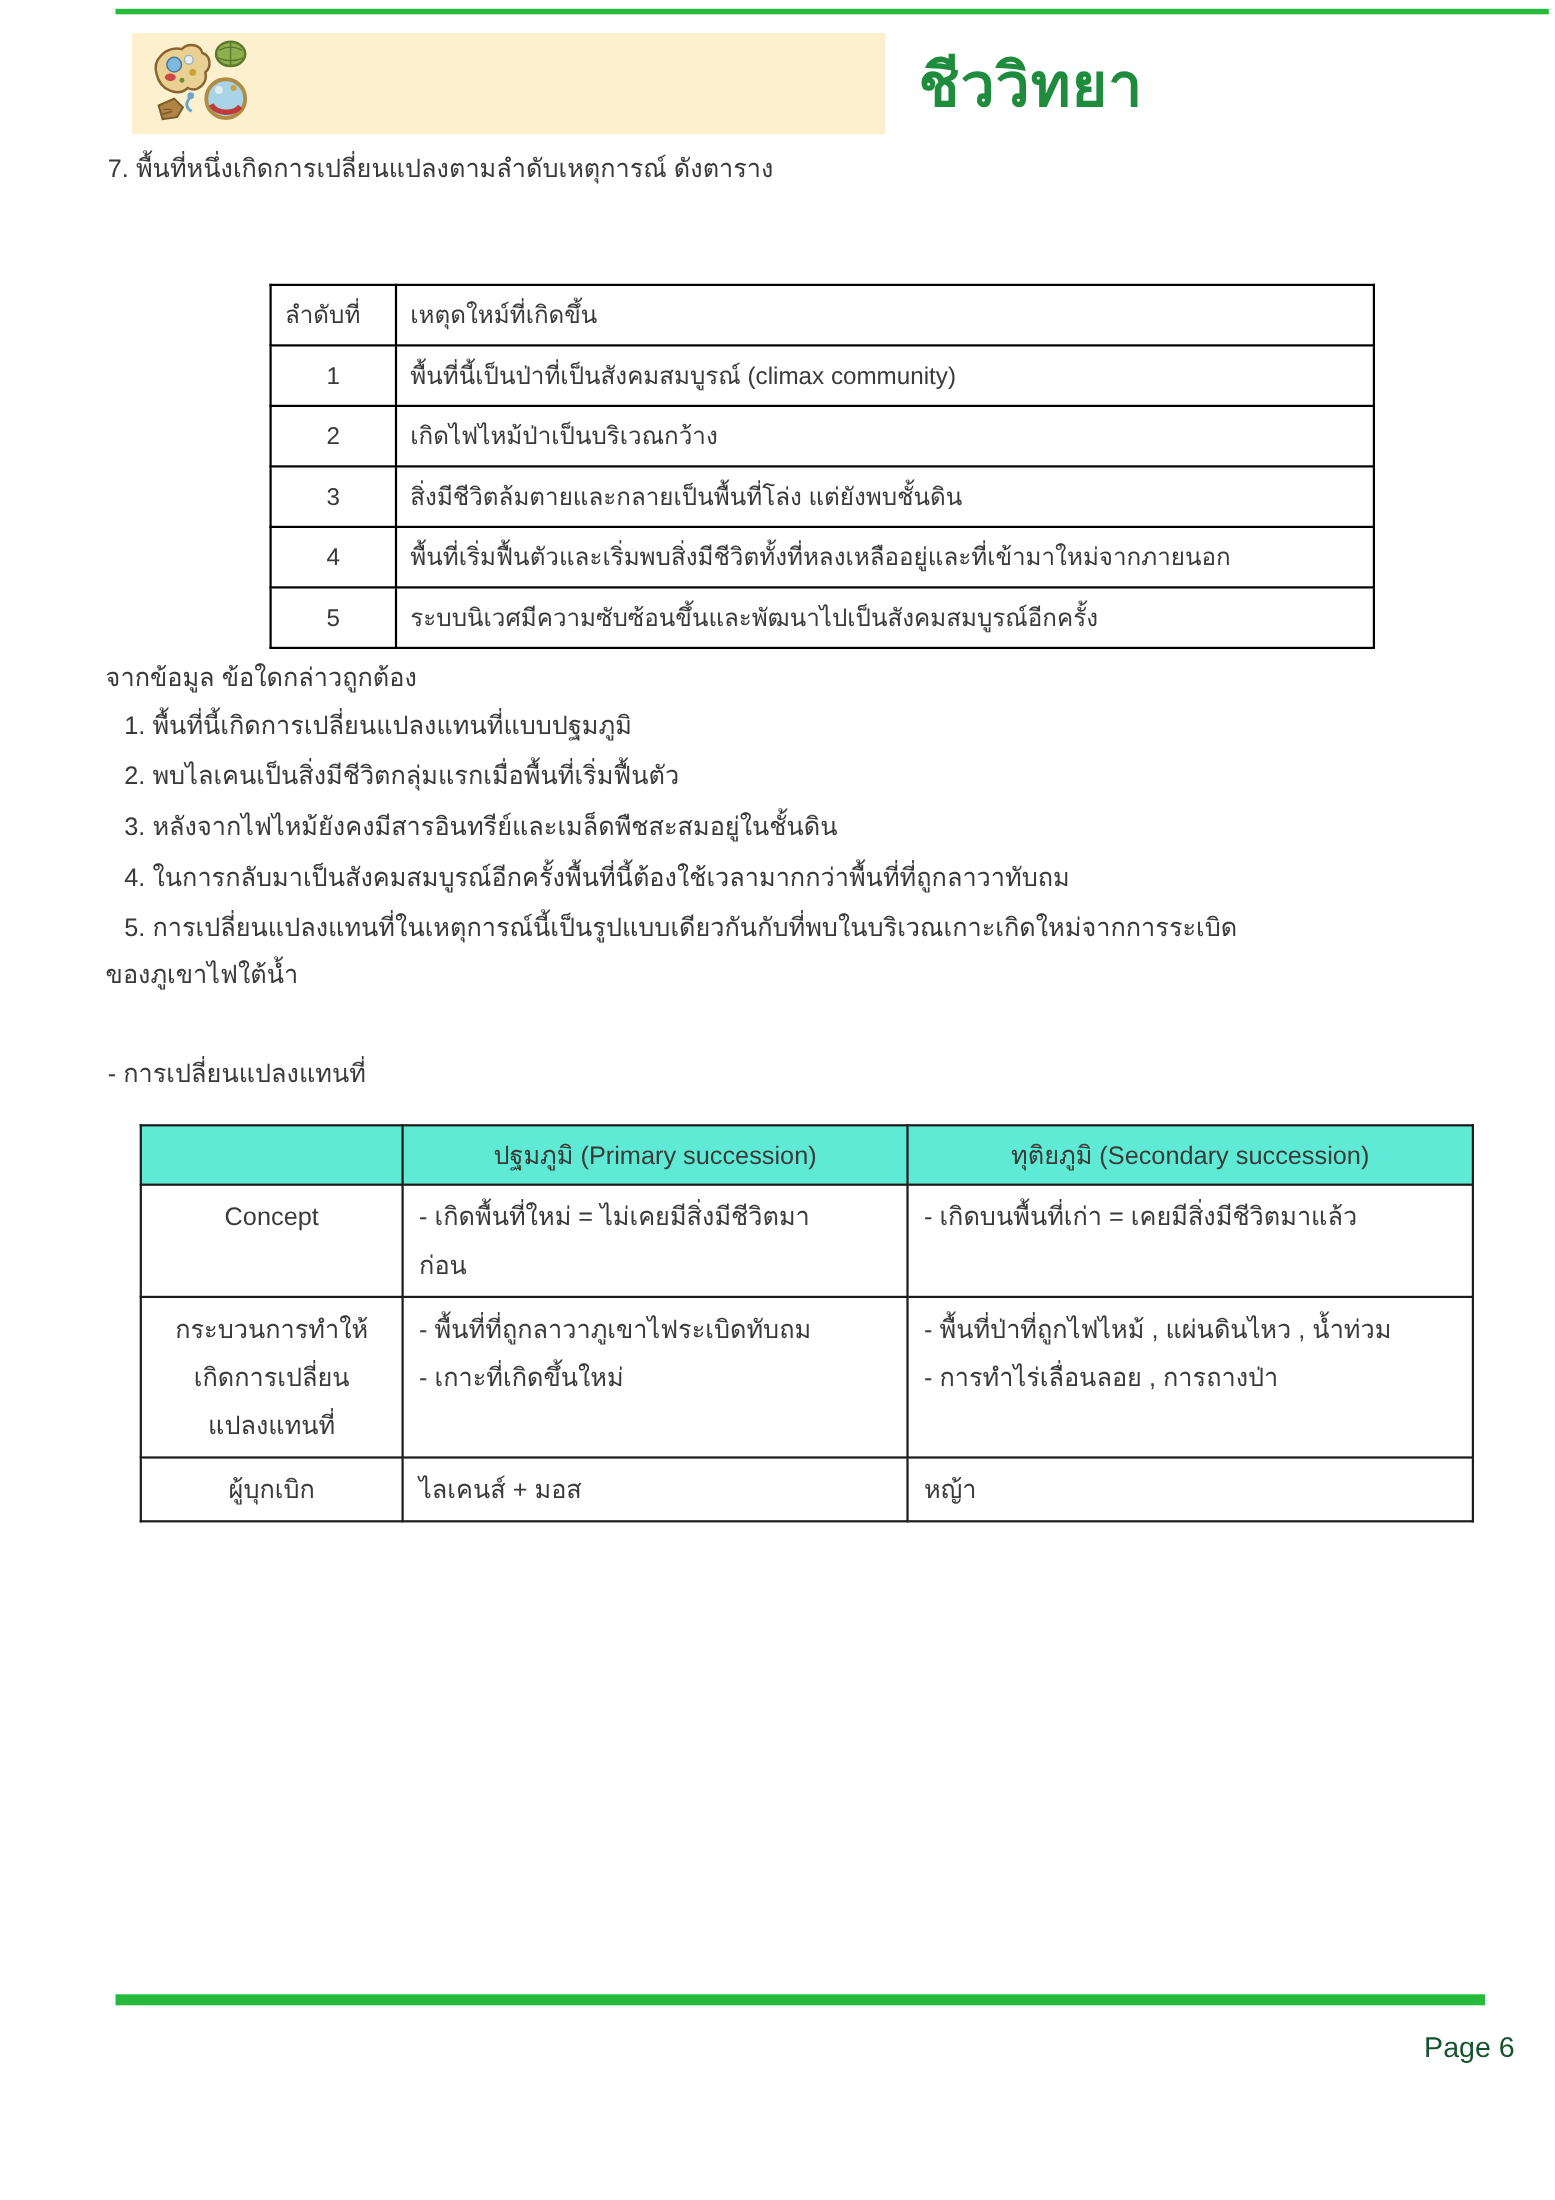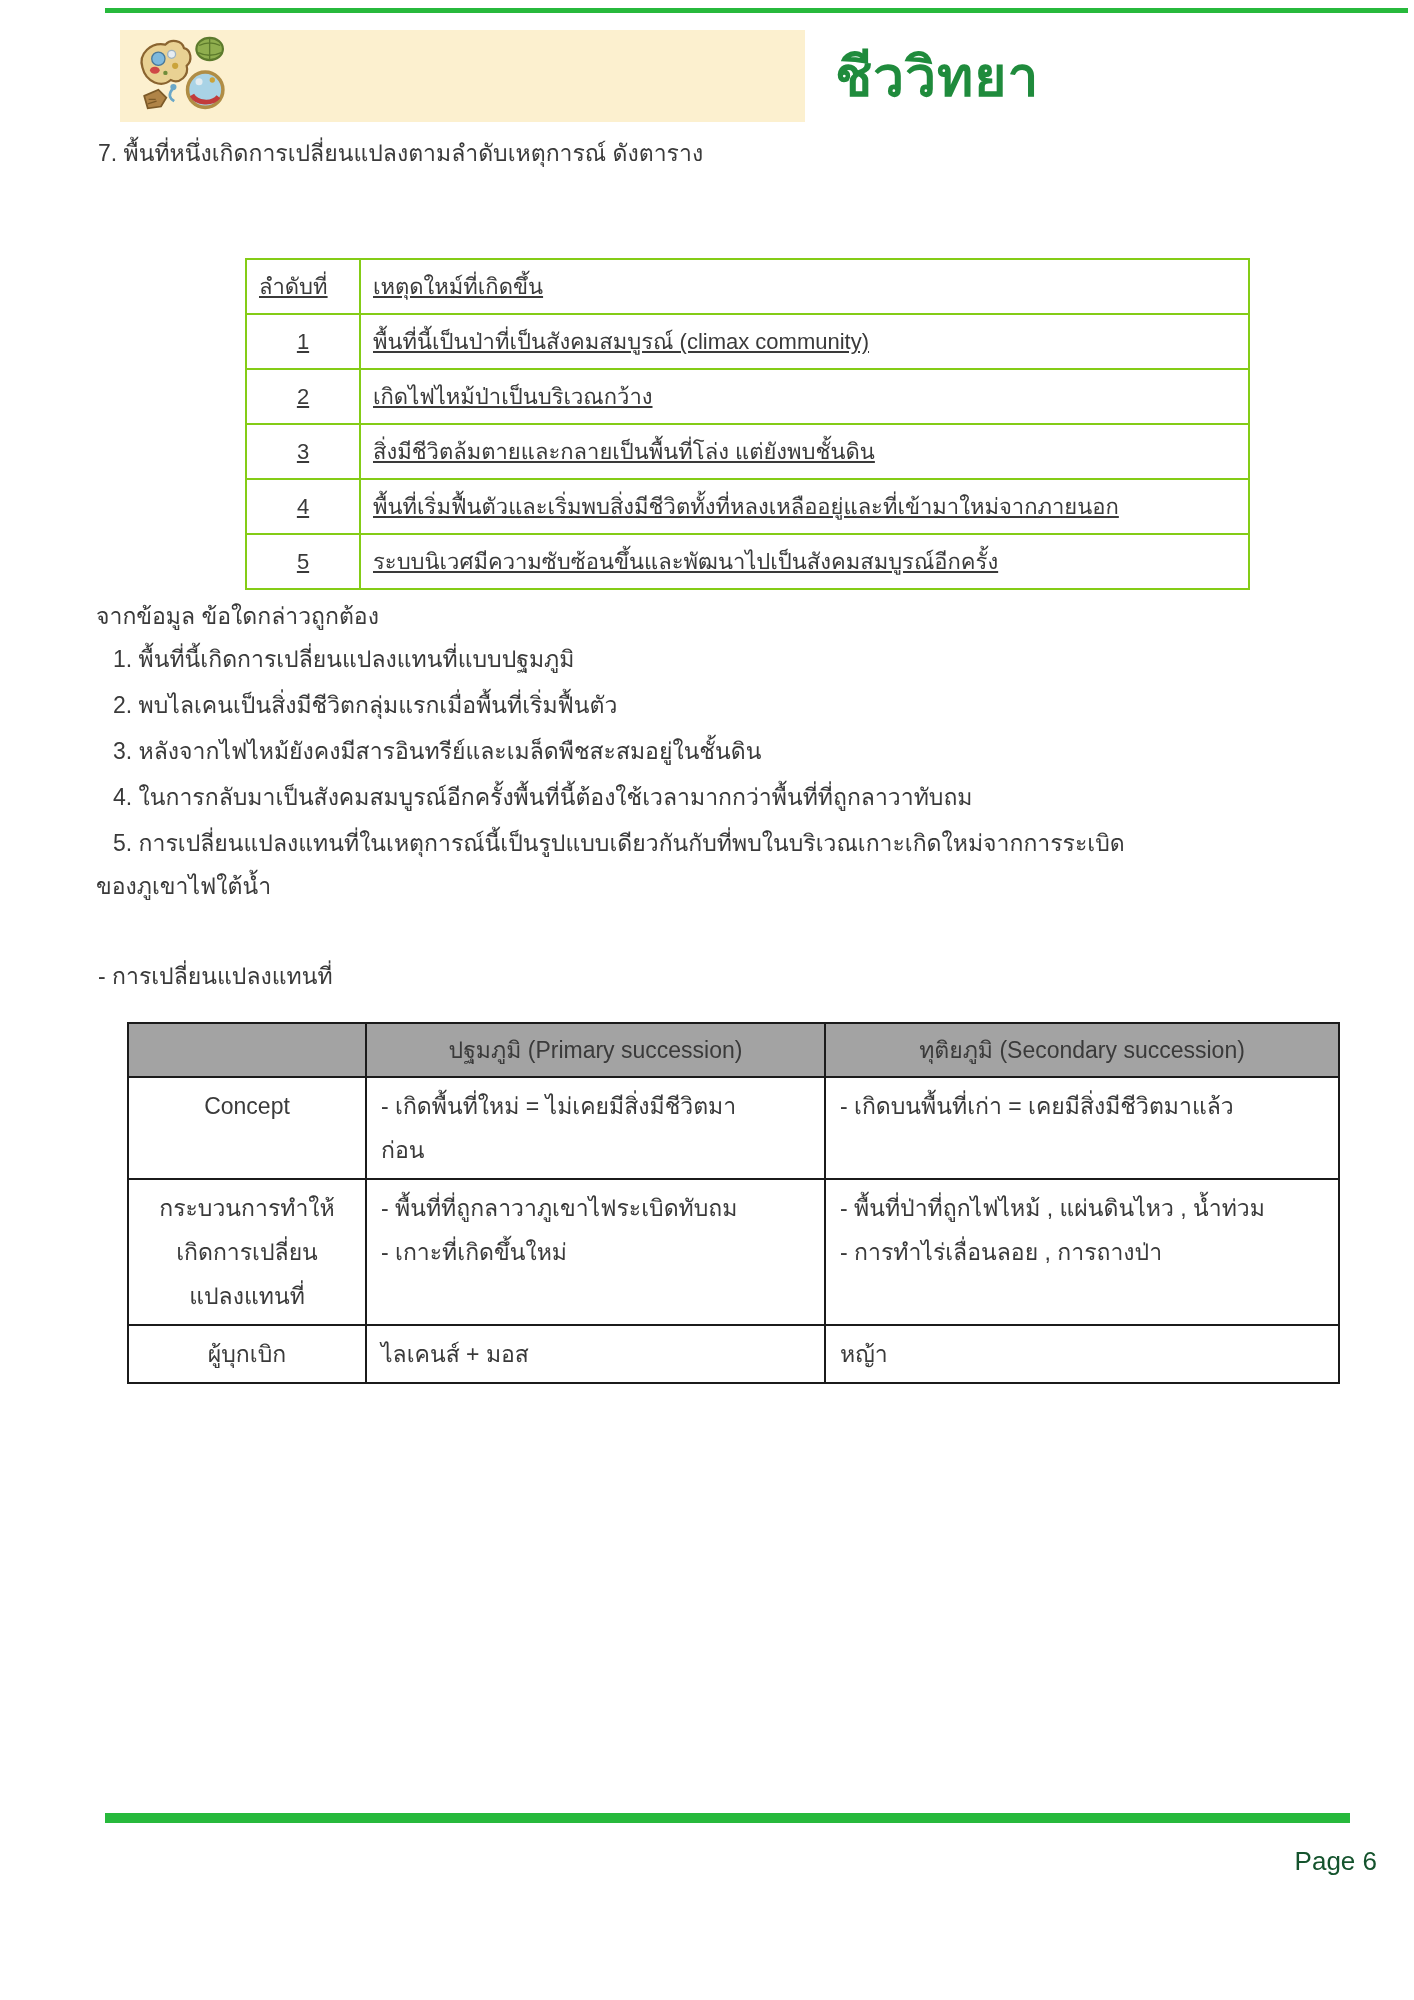--- a/index.html
+++ b/index.html
@@ -20,41 +20,41 @@
   .brand{margin-left:30px;display:flex;align-items:baseline;white-space:nowrap;}
   .brand-thai{color:#1f8b3c;font-size:55px;font-weight:800;letter-spacing:1px;}
   .brand-latin{color:#f0338b;font-size:60px;font-weight:800;letter-spacing:6px;margin-left:4px;}
   
   .question{position:absolute;top:135px;left:98px;font-size:23px;margin:0;}
   .events-table{
     position:absolute;top:258px;left:245px;width:1005px;
     border-collapse:collapse;font-size:22px;table-layout:fixed;
   }
   .events-table th,.events-table td{
-    border:2px solid #84cc16;padding:9px 12px;font-weight:normal;text-align:left;
-    overflow:hidden;white-space:nowrap;text-decoration:underline;
+    border:2px solid #000000;padding:9px 12px;font-weight:normal;text-align:left;
+    overflow:hidden;white-space:nowrap;
   }
   .events-table .col-order{width:88px;}
   .events-table .order{text-align:center;}
   
   .prompt{position:absolute;top:598px;left:96px;font-size:23px;margin:0;}
   .choices{position:absolute;top:636px;left:113px;font-size:23px;}
   .choice{margin:0;line-height:46px;white-space:nowrap;}
   .choice-cont{position:absolute;top:868px;left:96px;font-size:23px;margin:0;}
   
   .section-heading{position:absolute;top:958px;left:98px;font-size:23px;margin:0;}
   .succession-table{
     position:absolute;top:1022px;left:127px;width:1213px;
     border-collapse:collapse;font-size:23px;table-layout:fixed;
   }
   .succession-table th,.succession-table td{
     border:2.5px solid #1b1b1b;padding:6px 14px;font-weight:normal;
     vertical-align:top;box-sizing:border-box;
   }
-  .succession-table th{background:#a3a3a3;text-align:center;padding:8px 6px;}
+  .succession-table th{background:#5eead4;text-align:center;padding:8px 6px;}
   .succession-table .label-col{width:238px;}
   .succession-table .primary-col{width:459px;}
   .succession-table td{white-space:pre-line;line-height:44px;}
   .succession-table .label-cell{text-align:center;}
   
   .footer-rule{position:absolute;top:1813px;left:105px;width:1245px;height:10px;background:#27b93c;}
   .page-number{position:absolute;top:1846px;right:77px;font-size:26px;color:#14532d;}
 </style>
 </head>
 <body>

